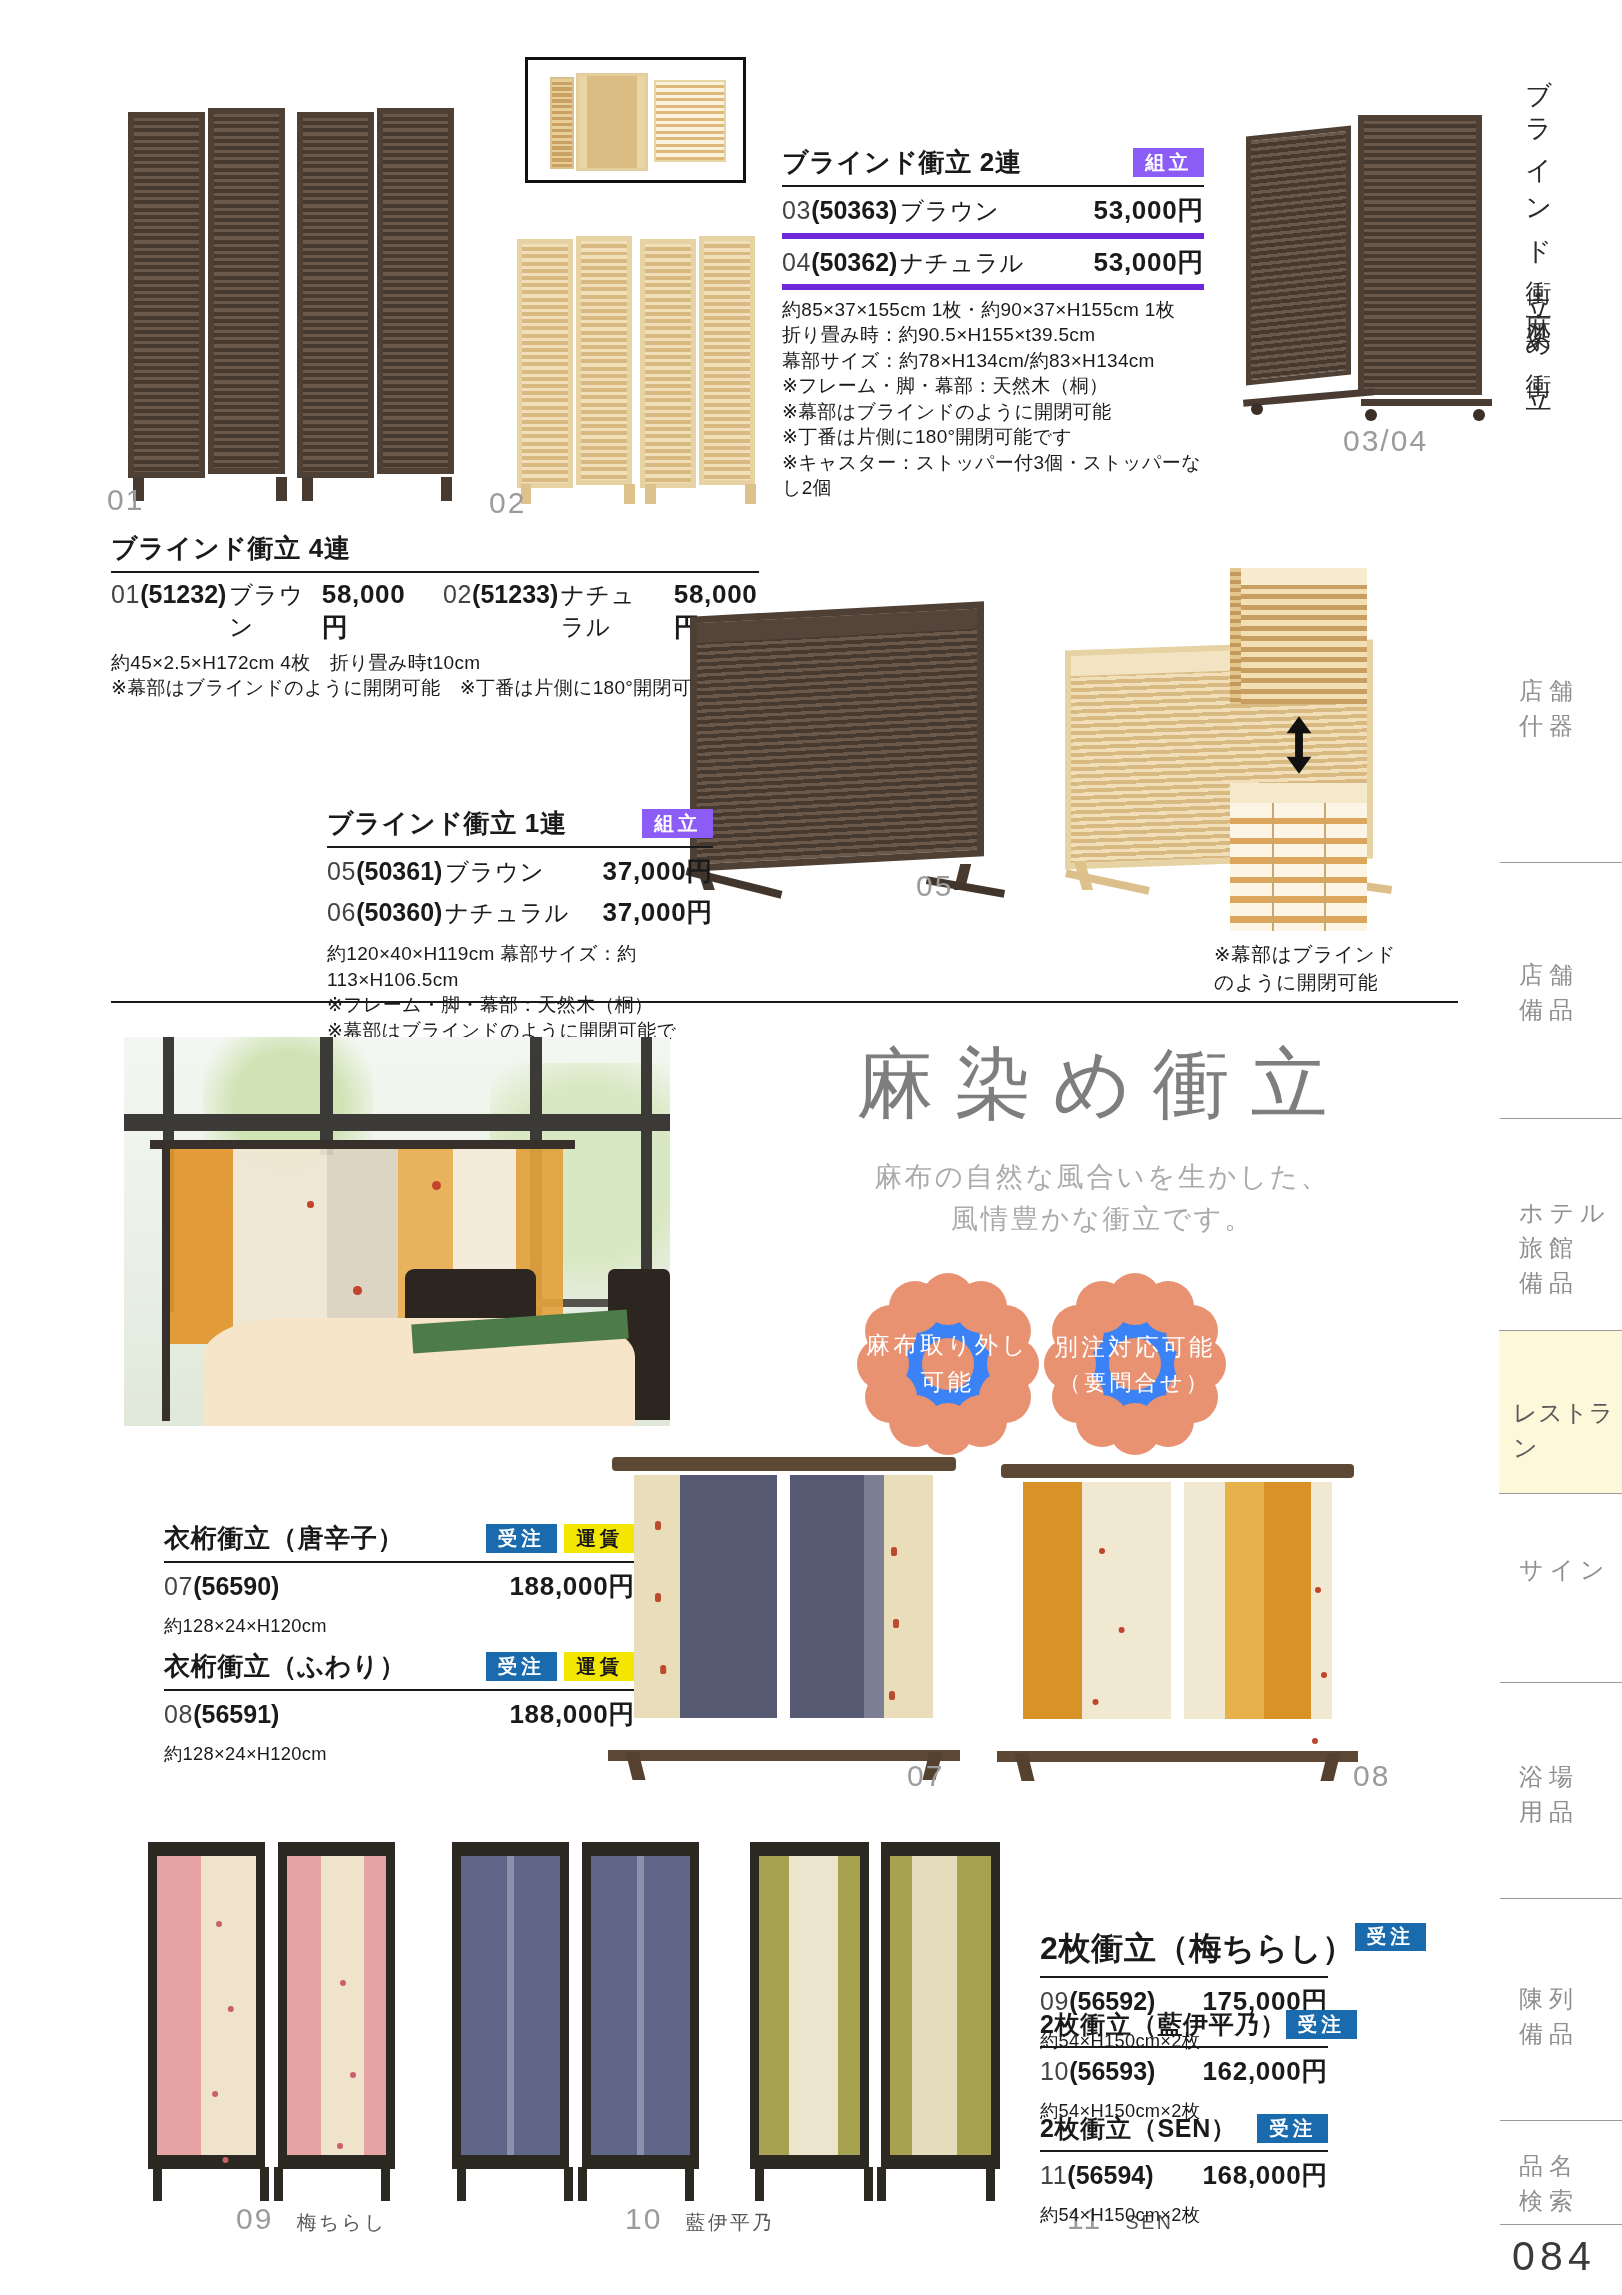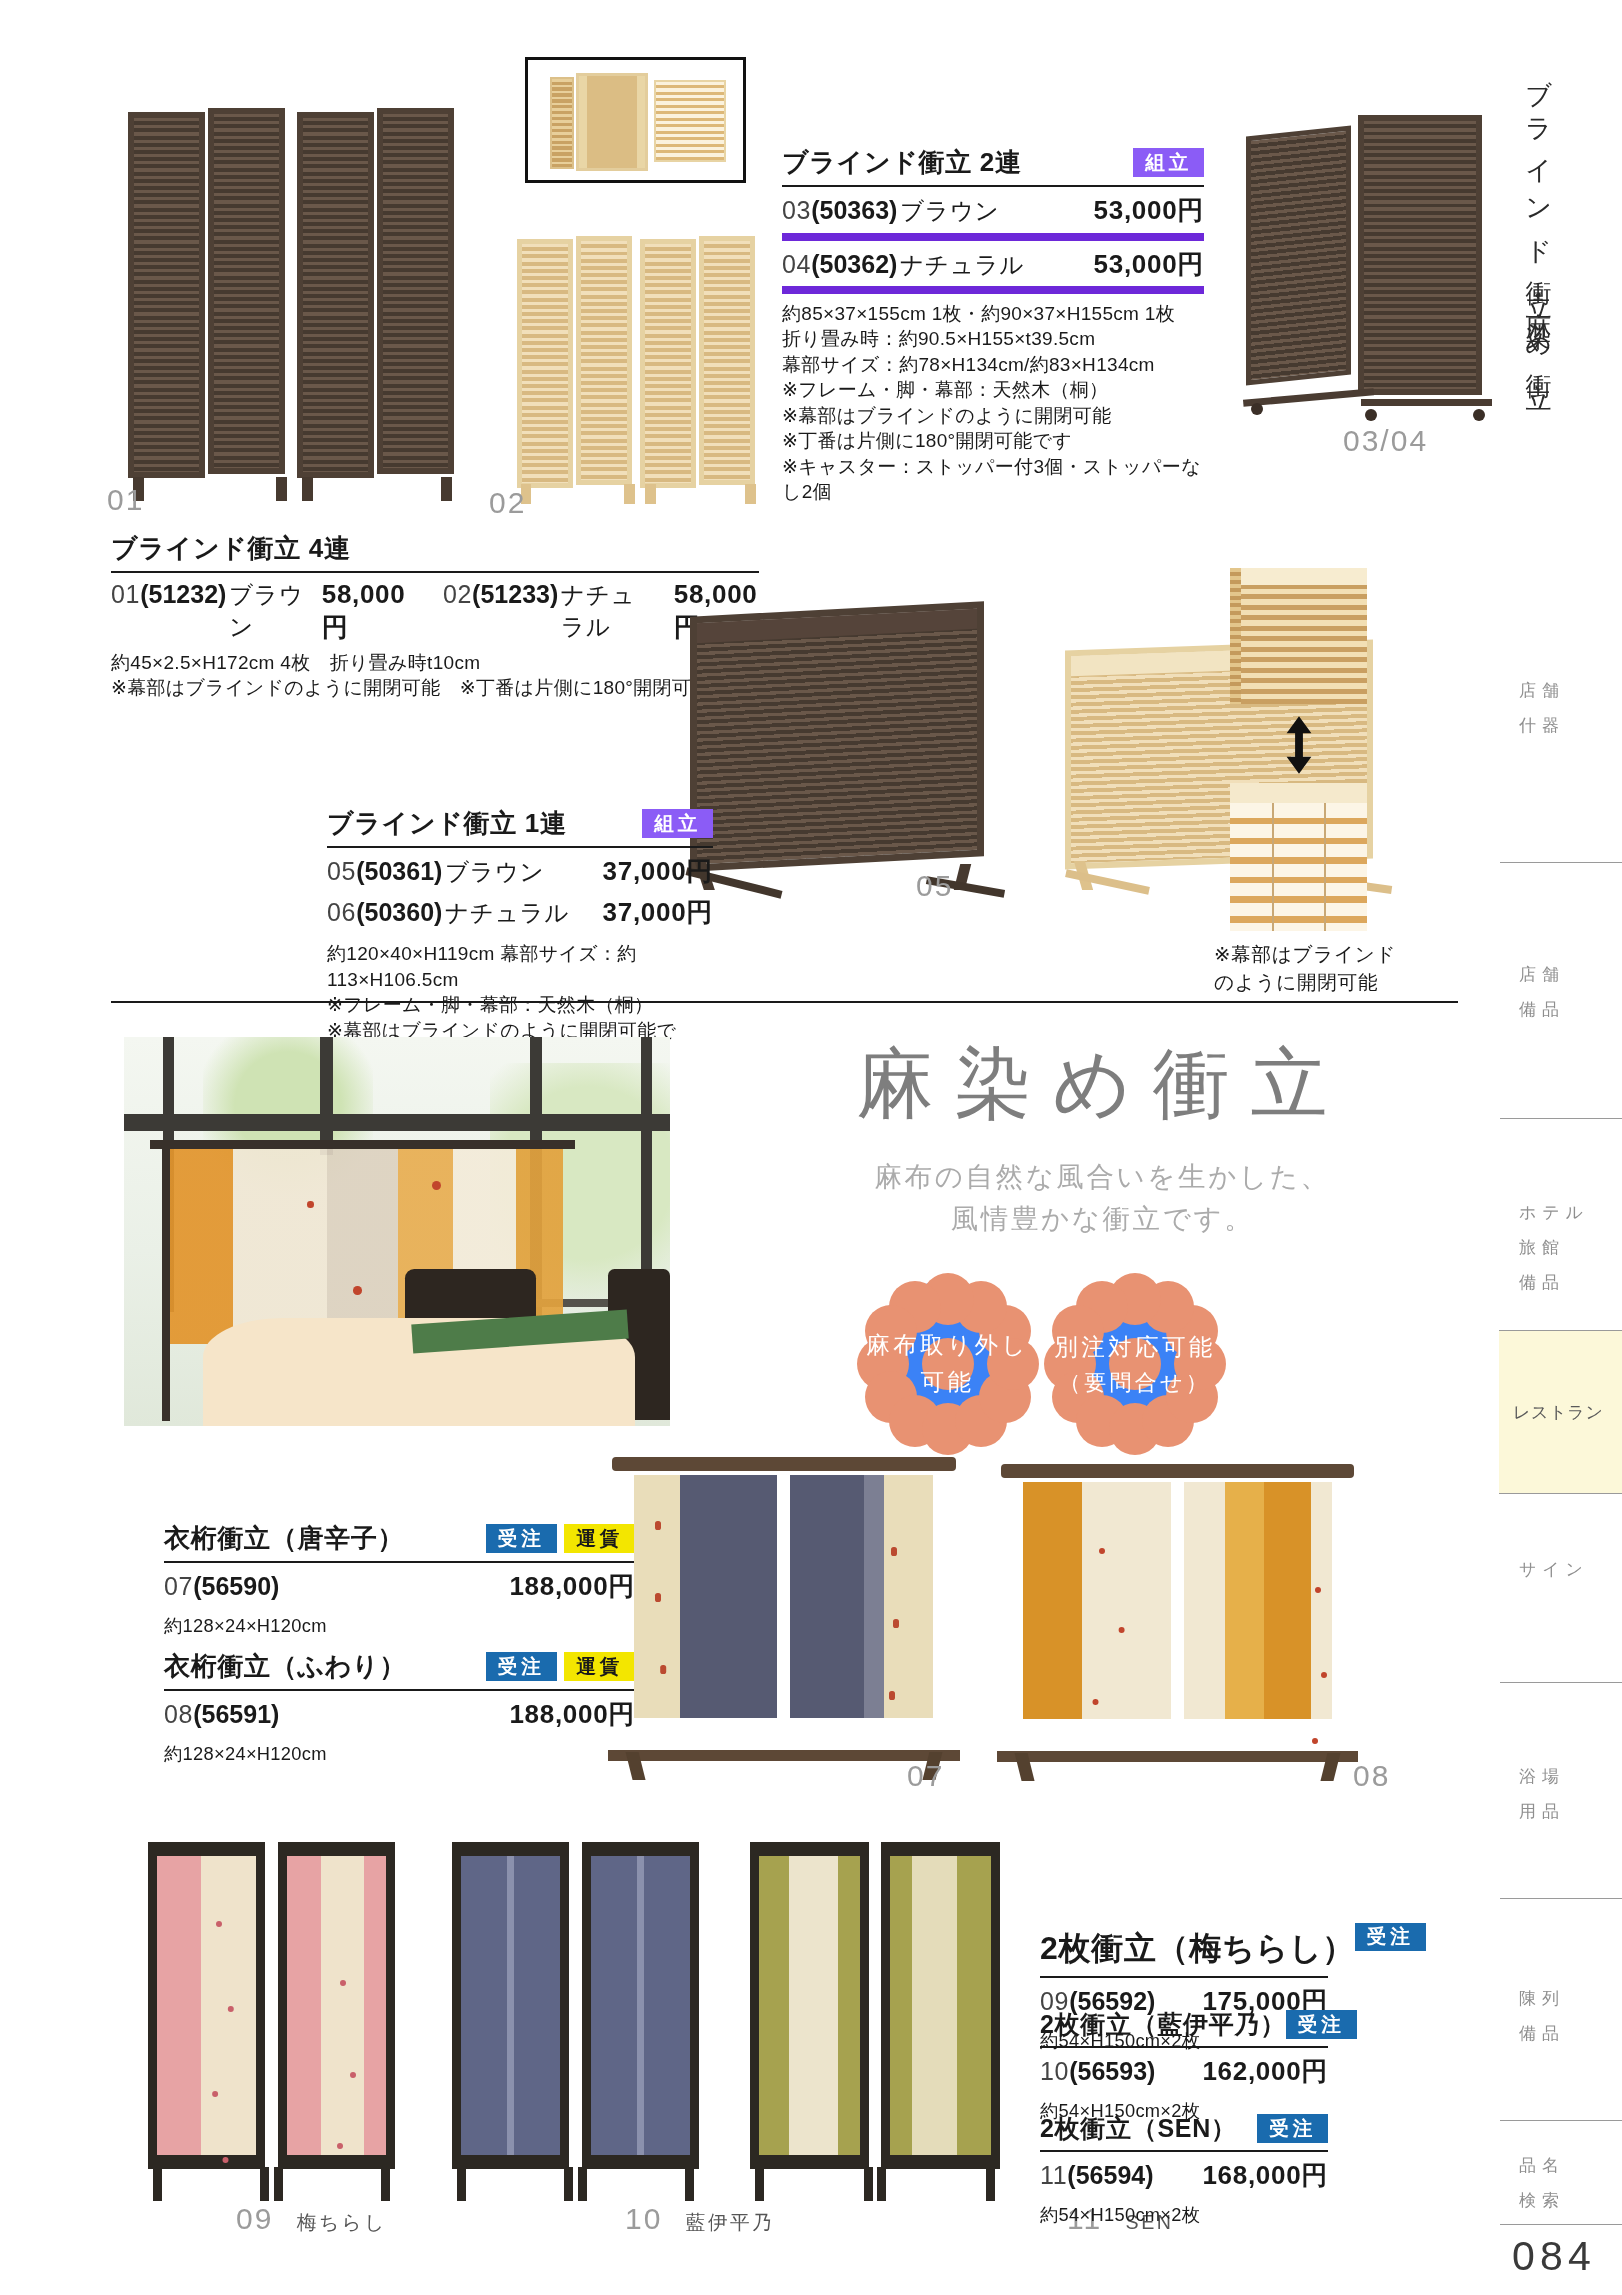--- a/index.html
+++ b/index.html
@@ -13,21 +13,21 @@
          border-bottom:2px solid #1a1a1a;padding-bottom:5.2px;}
   .ihead.thick{border-bottom-width:2.6px;}
   .ititle{font-size:26px;font-weight:700;letter-spacing:0.7px;white-space:nowrap;}
   .bgroup{display:flex;gap:7.9px;}
   .badge{display:inline-block;font-size:19.6px;font-weight:700;padding:2.6px 11.8px;
          letter-spacing:3.9px;line-height:1.2;white-space:nowrap;}
   .badge.green{background:#8b5cf6;color:#fff;}
   .badge.blue{background:#1a6bae;color:#fff;}
   .badge.yellow{background:#f3e600;color:#1a1a1a;}
   .irow{display:flex;align-items:baseline;padding:5.9px 0 4.6px 0;}
-  .irow.lined{border-bottom:8px solid #6d28d9;}
+  .irow.lined{border-bottom:6px solid #6d28d9;}
   .pnum{font-size:25px;color:#444;letter-spacing:0.7px;}
   .pcode{font-size:25px;font-weight:700;}
   .pname{font-size:23.6px;margin-left:2.6px;letter-spacing:0.7px;}
   .pprice{margin-left:auto;font-size:26px;font-weight:700;letter-spacing:0.7px;}
   .ispecs{margin-top:6.5px;font-size:19px;line-height:25.5px;letter-spacing:0.3px;}
   .isize{margin-top:3.9px;font-size:18.3px;letter-spacing:0.3px;}
   .grp{display:flex;align-items:baseline;}
   .grp .pprice{margin-left:17px;}
 
   
@@ -55,21 +55,21 @@
 
   
   .twos{position:absolute;}
   .ts-panel{position:absolute;top:0;width:46%;height:91%;box-sizing:border-box;
             border:9.2px solid #2c2822;border-top-width:14.4px;border-bottom-width:14.4px;}
   .ts-foot{position:absolute;bottom:0;width:9.2px;height:9.5%;background:#2c2822;}
 
   
   .vtitle{position:absolute;left:1522px;top:60px;writing-mode:vertical-rl;
           font-size:26px;letter-spacing:10.5px;color:#2a2a2a;}
-  .side-item{position:absolute;left:1519px;font-size:17px;color:#8f8f8f;
+  .side-item{position:absolute;left:1519px;font-size:24px;color:#8f8f8f;
              letter-spacing:5.9px;line-height:35px;}
   .side-item.dark{color:#5a5a5a;letter-spacing:0.7px;}
   .side-div{position:absolute;left:1500px;width:122px;height:1.3px;background:#9a9a9a;}
   .side-active{position:absolute;left:1499px;width:124px;background:#fcf8d9;
                border-top:1.3px solid #9a9a9a;border-bottom:1.3px solid #9a9a9a;}
   .pagenum{position:absolute;left:1512px;top:2233px;font-size:41px;color:#3a3a3a;letter-spacing:5.2px;}
 
   
   .hemp-title{position:absolute;left:772px;top:1033px;width:661px;text-align:center;
               font-family:"Liberation Serif","DejaVu Serif",serif;font-size:77px;

